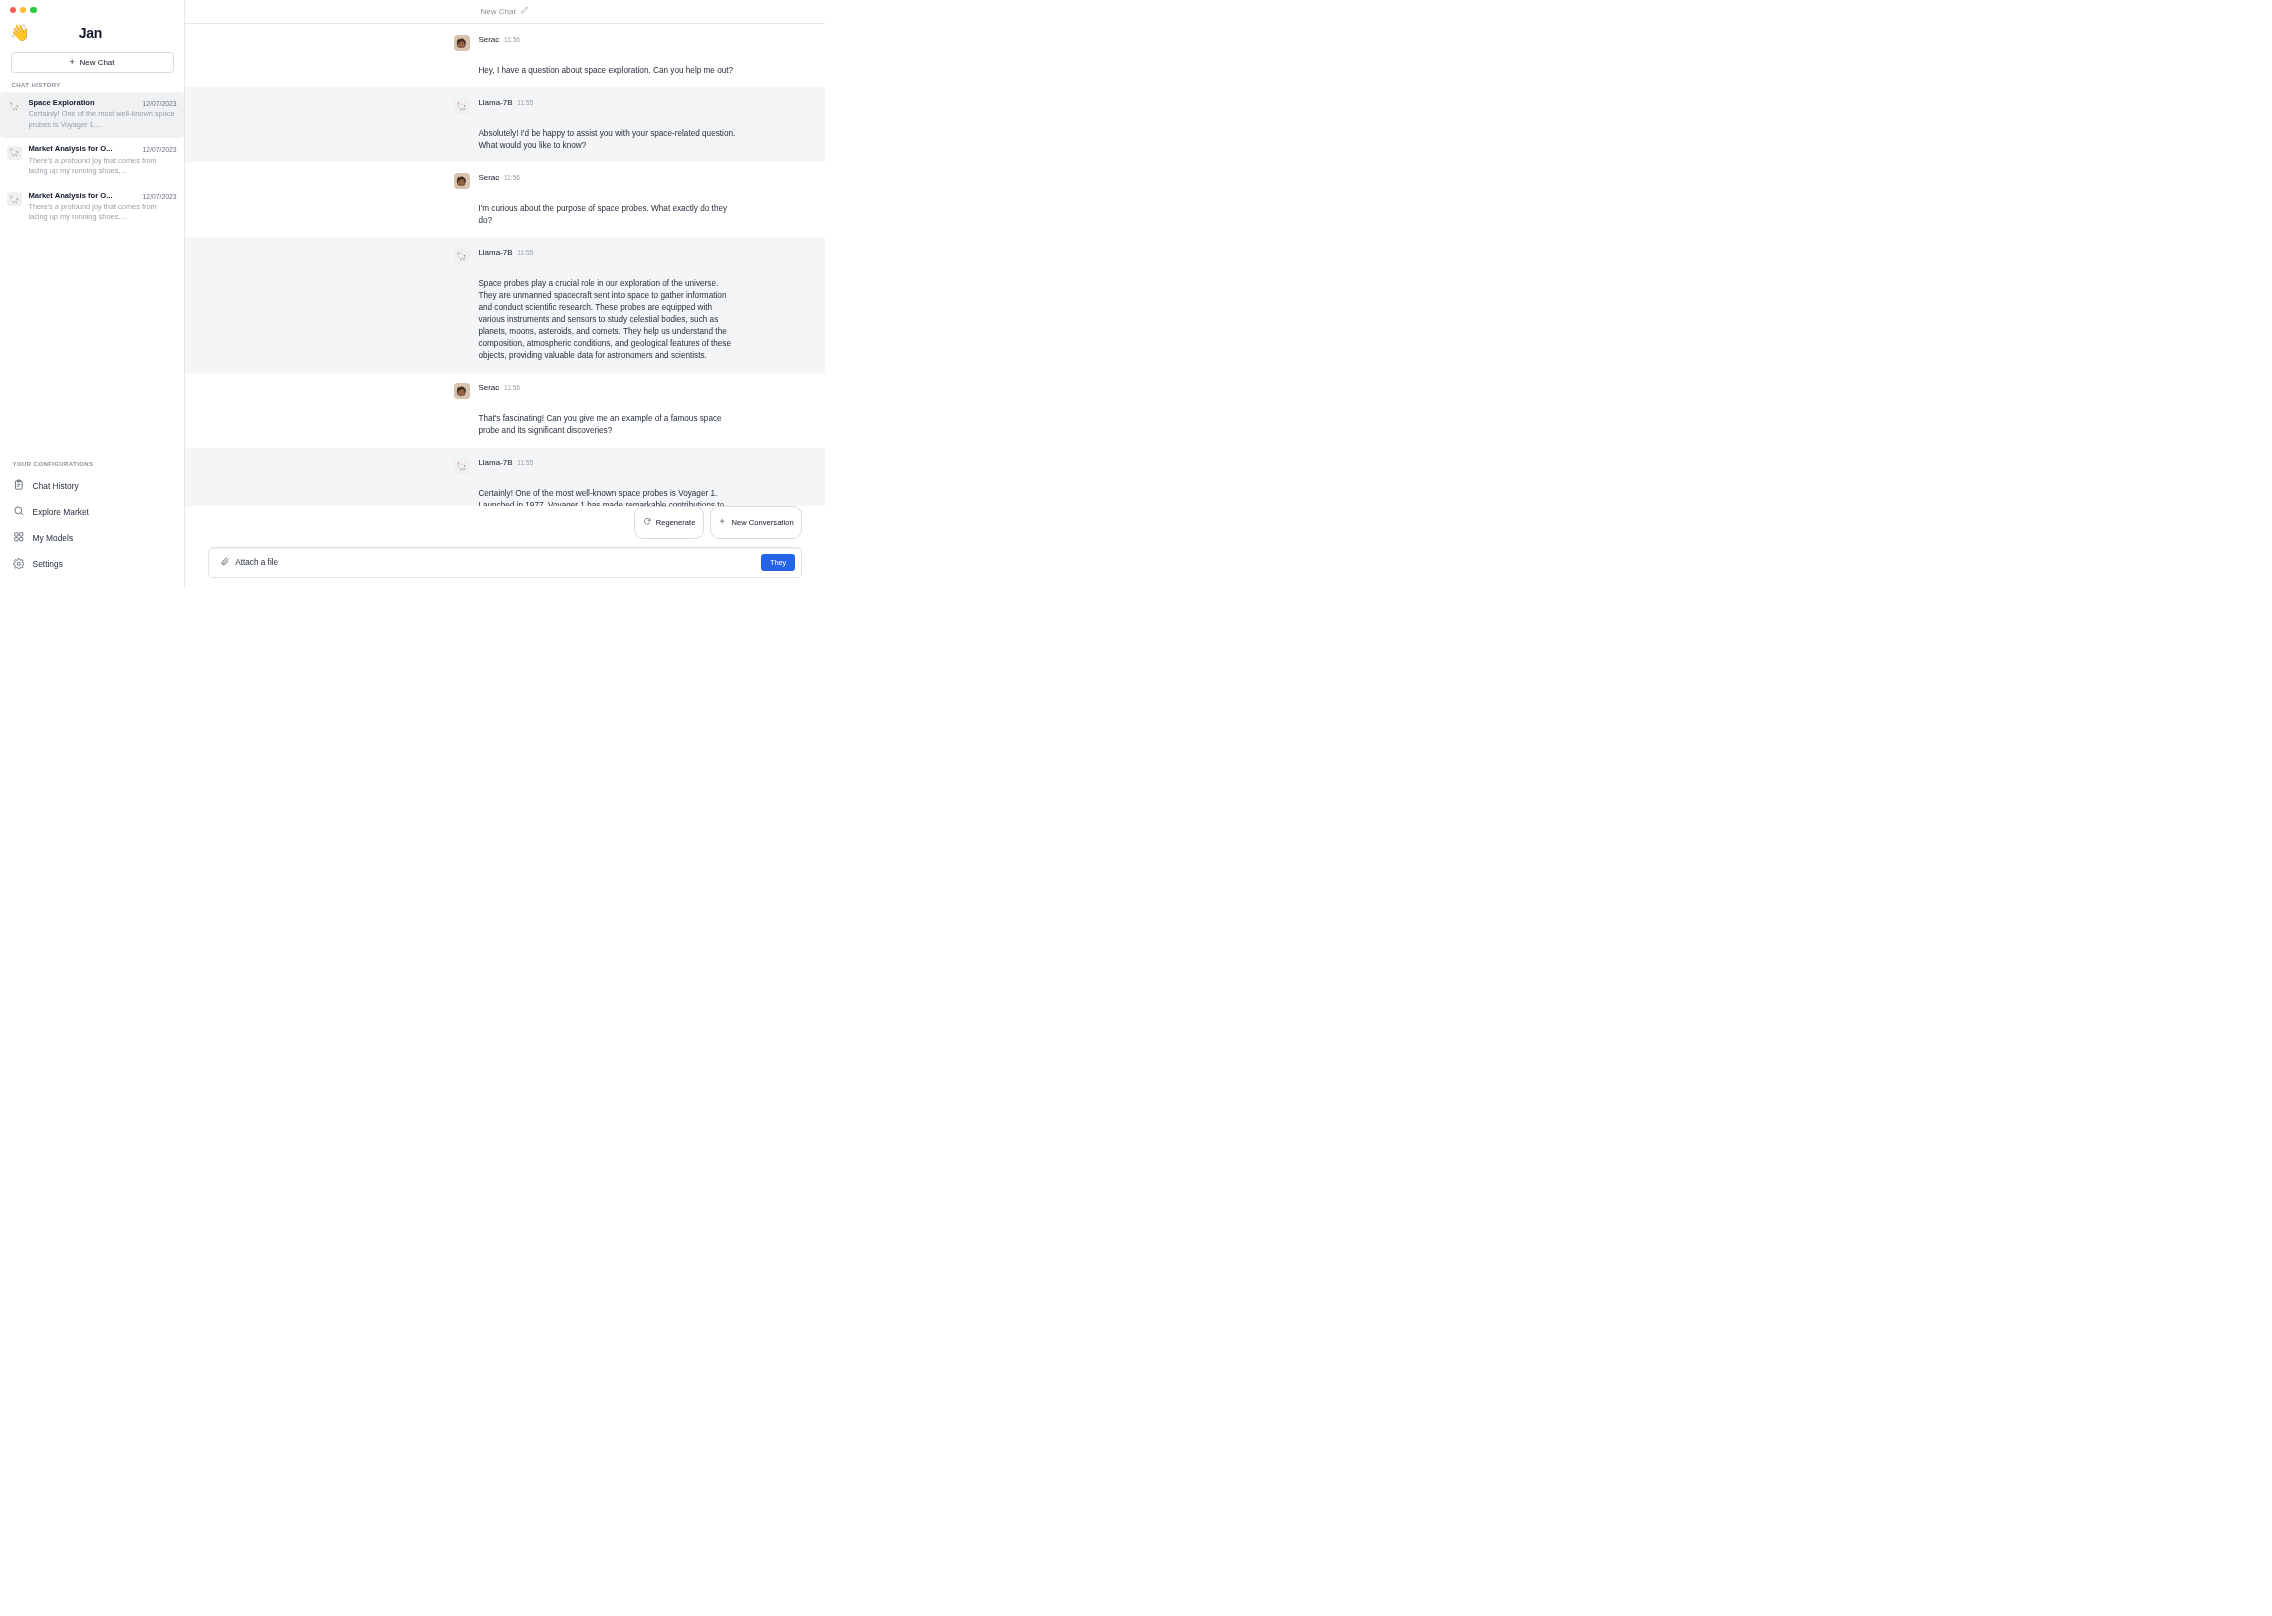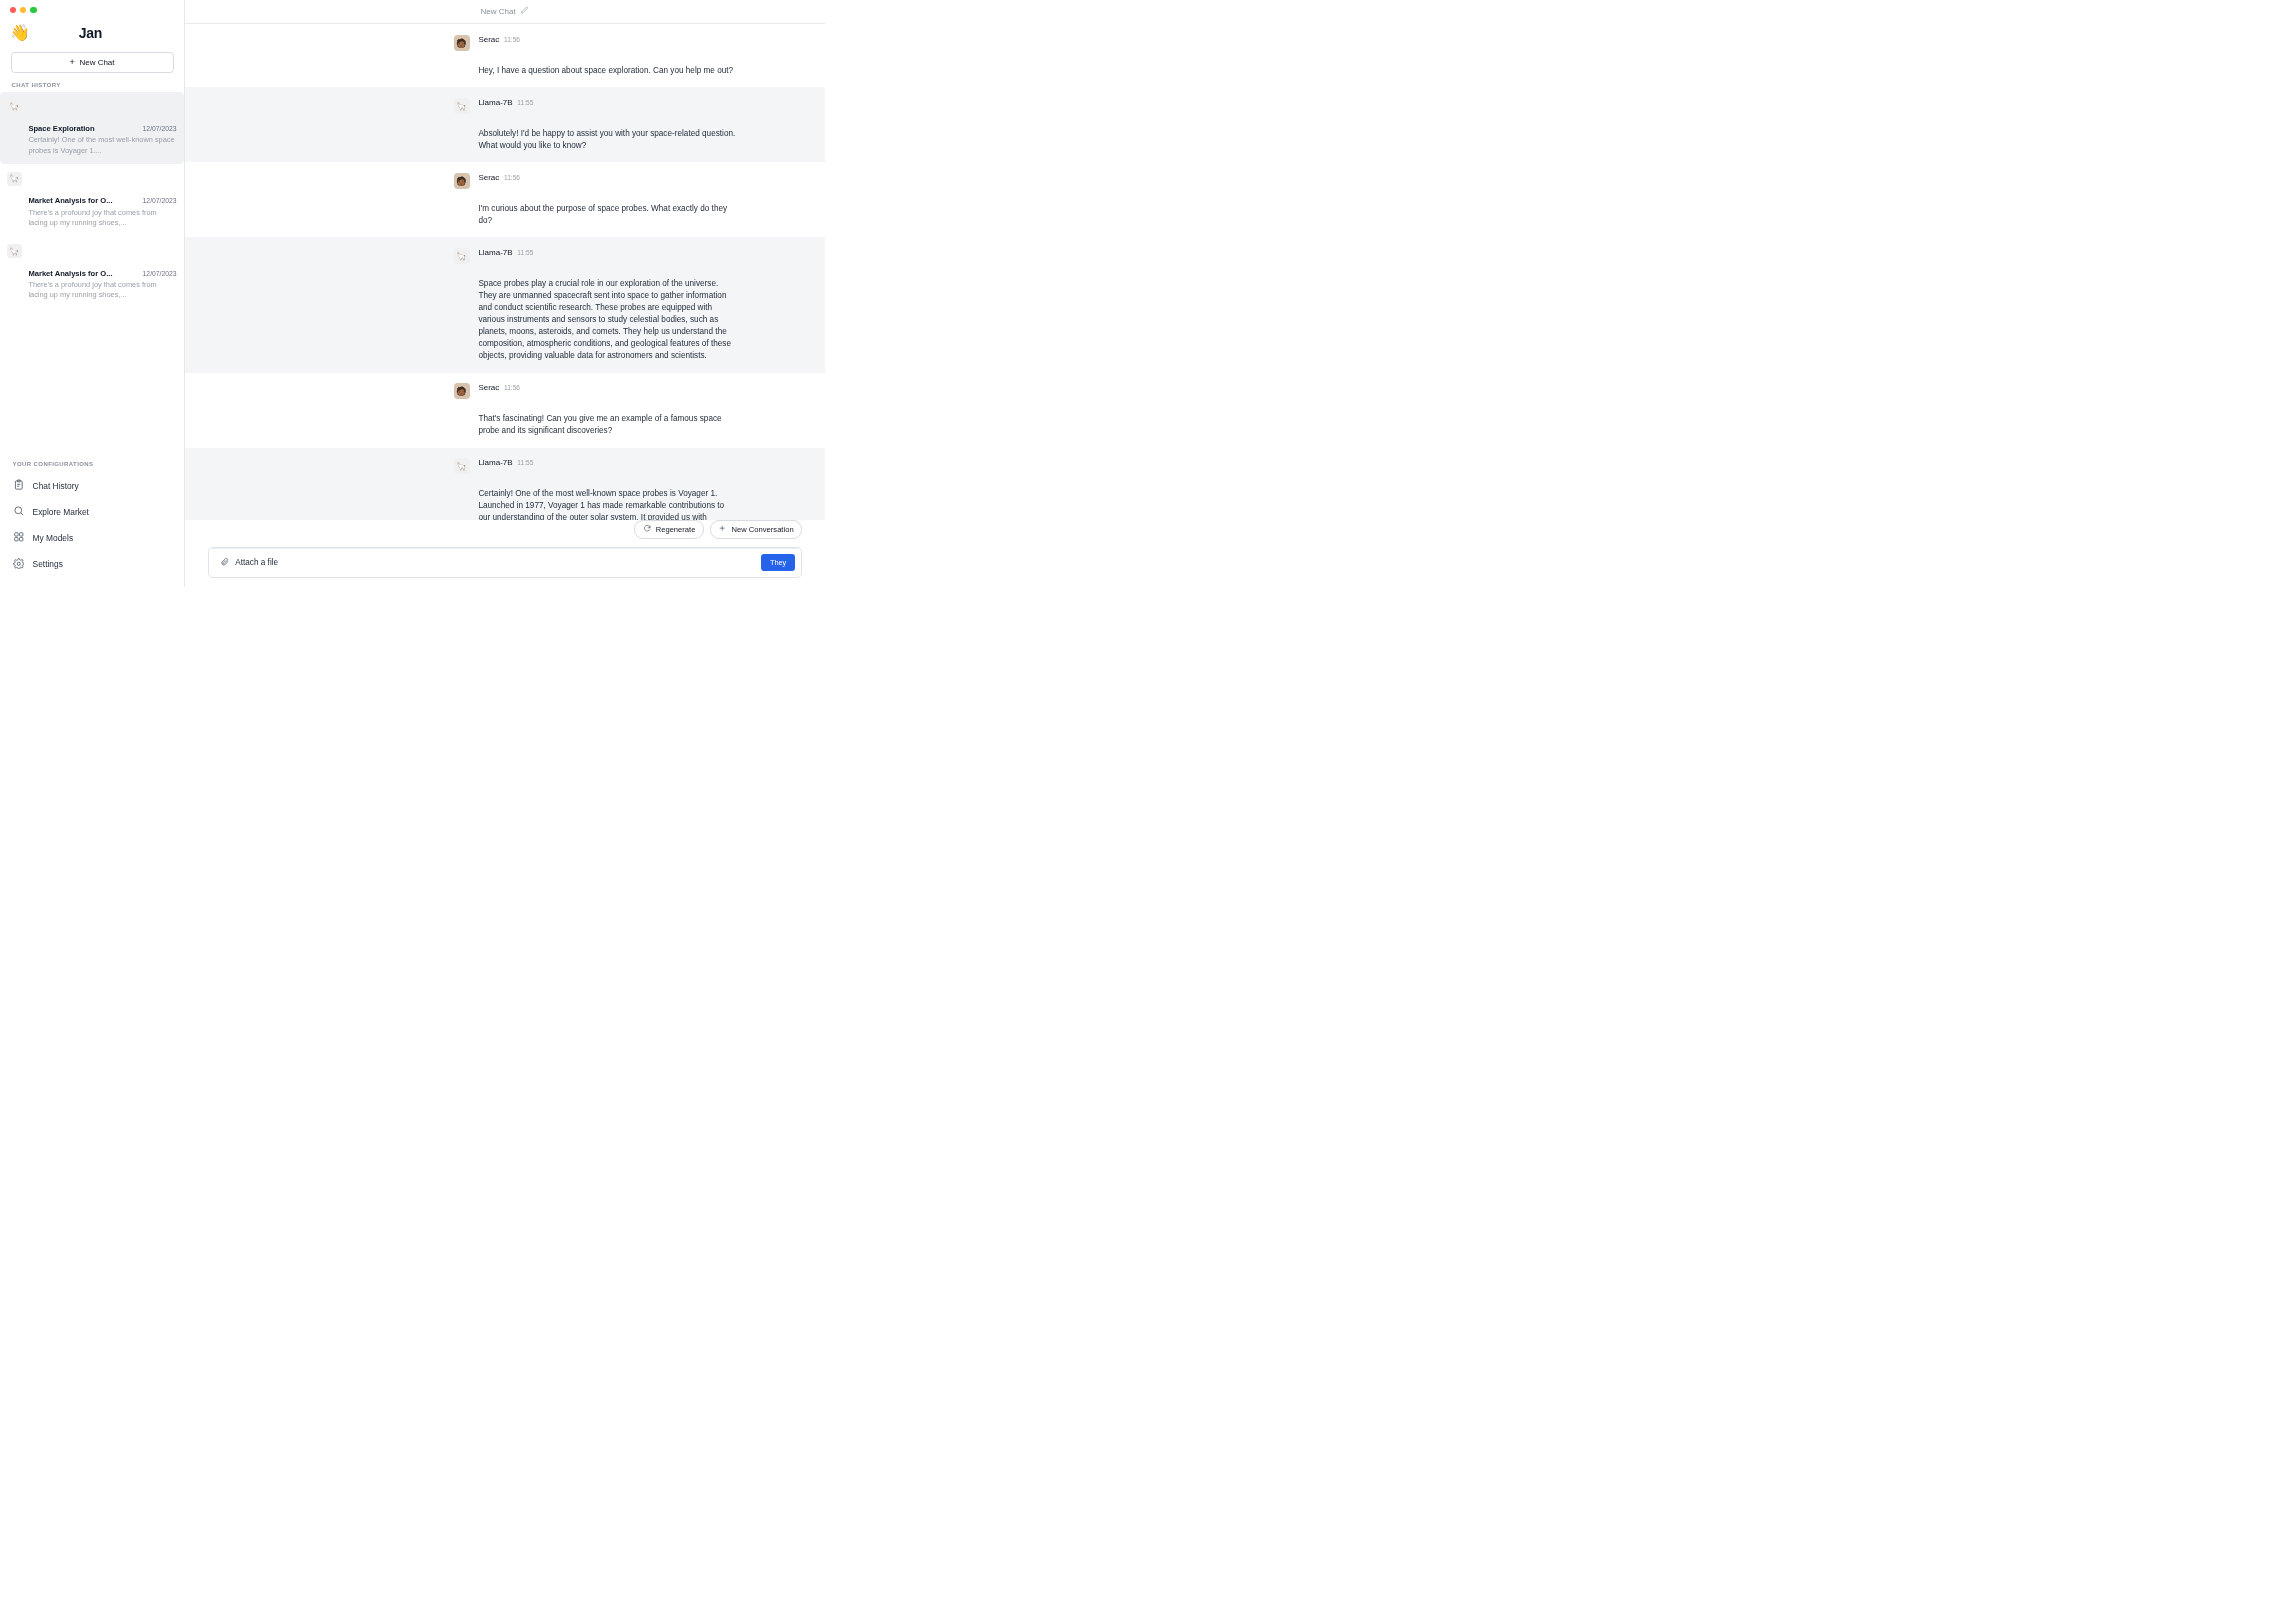--- a/index.html
+++ b/index.html
@@ -81,21 +81,21 @@
   .avatar-sq {
     width: 14.7px; height: 14.7px;
     border-radius: 3.2px;
     background: #eef0f2;
     display: flex; align-items: center; justify-content: center;
     font-size: 8px;
     flex: 0 0 14.7px;
     margin-top: 1.1px;
   }
   .hist-body { flex: 1; min-width: 0; }
-  .hist-top { display: flex; justify-content: space-between; align-items: center; gap: 4.2px; margin-top: 26px; }
+  .hist-top { display: flex; justify-content: space-between; align-items: flex-end; gap: 4.2px; }
   .hist-title {
     font-size: 7.6px;
     font-weight: bold;
     color: #111827;
     white-space: nowrap;
     overflow: hidden;
     text-overflow: ellipsis;
     max-width: 95px;
   }
   .hist-date { font-size: 6.8px; color: #6b7280; flex: 0 0 auto; }
@@ -195,21 +195,21 @@
   .action-row {
     display: flex;
     justify-content: flex-end;
     gap: 6.3px;
     padding-bottom: 7.4px;
   }
   .action-btn {
     display: flex;
     align-items: center;
     gap: 4.7px;
-    height: 19px;
+    height: 33px;
     padding: 0 7.4px;
     border: 0.5px solid #d8dce1;
     border-radius: 9px;
     background: #fff;
     font-size: 7.6px;
     color: #111827;
     cursor: pointer;
   }
   .action-btn svg { width: 8.4px; height: 8.4px; stroke: #374151; fill: none; stroke-width: 1.7; }
 

